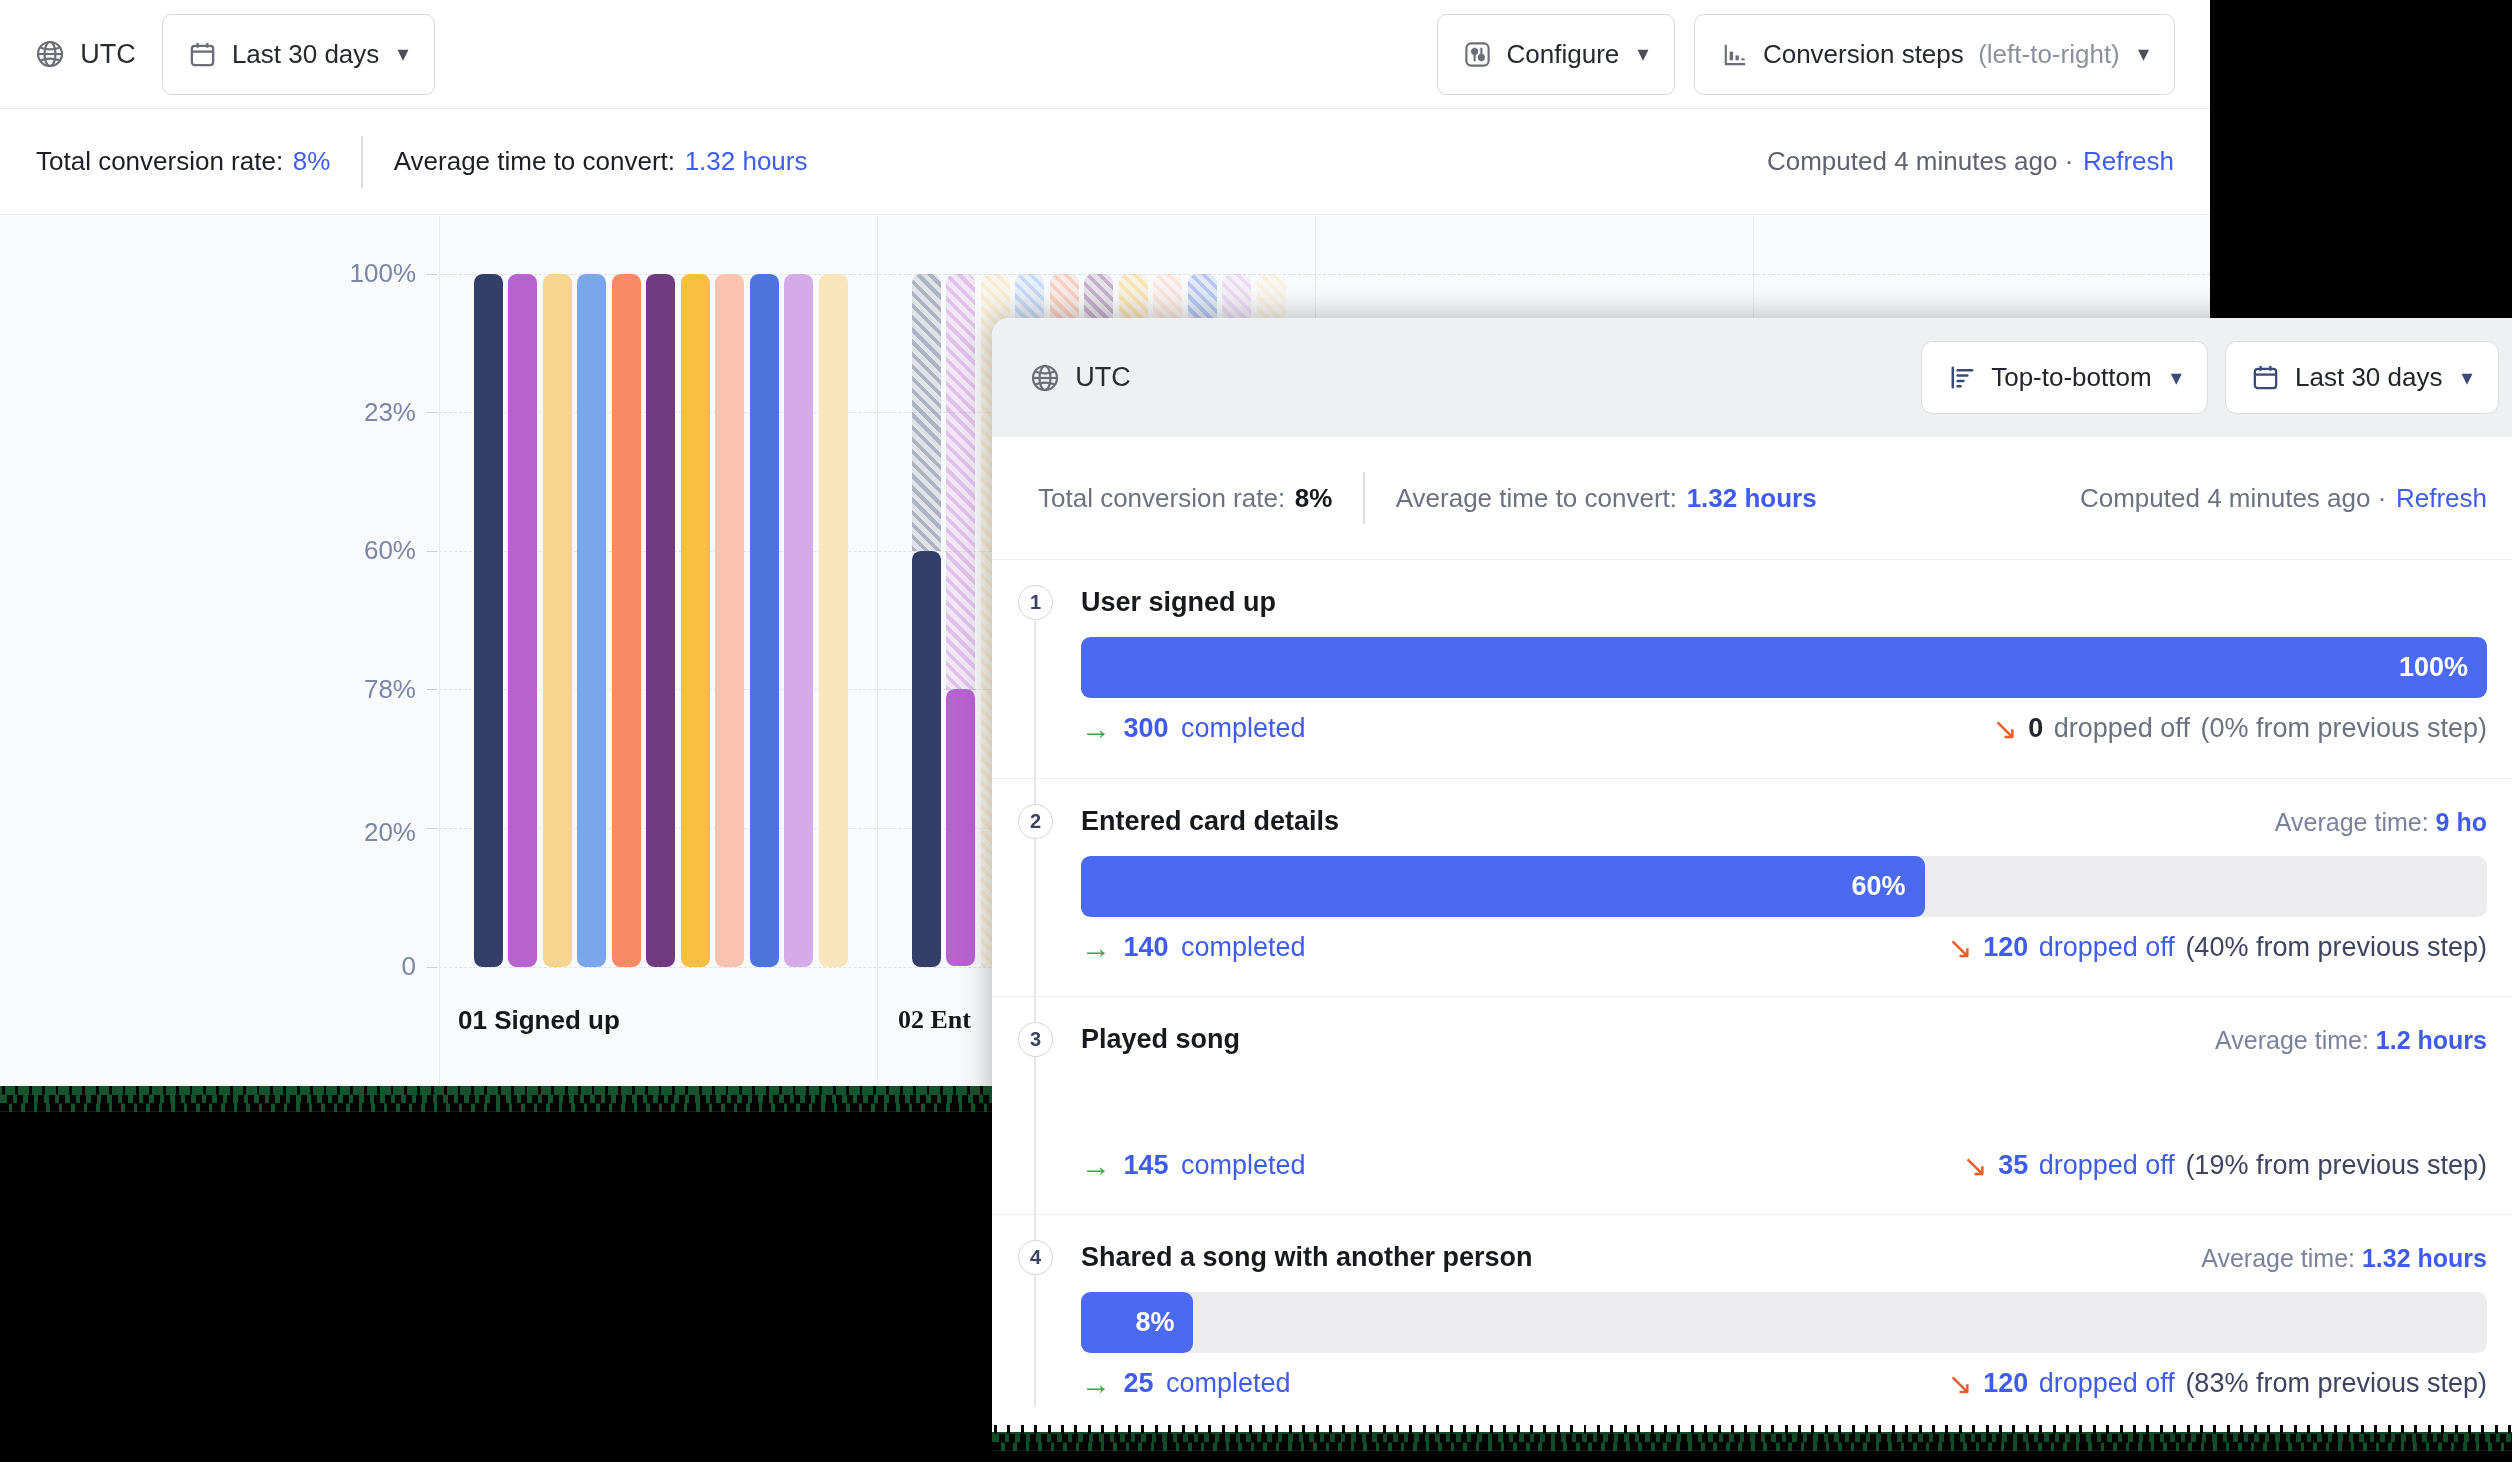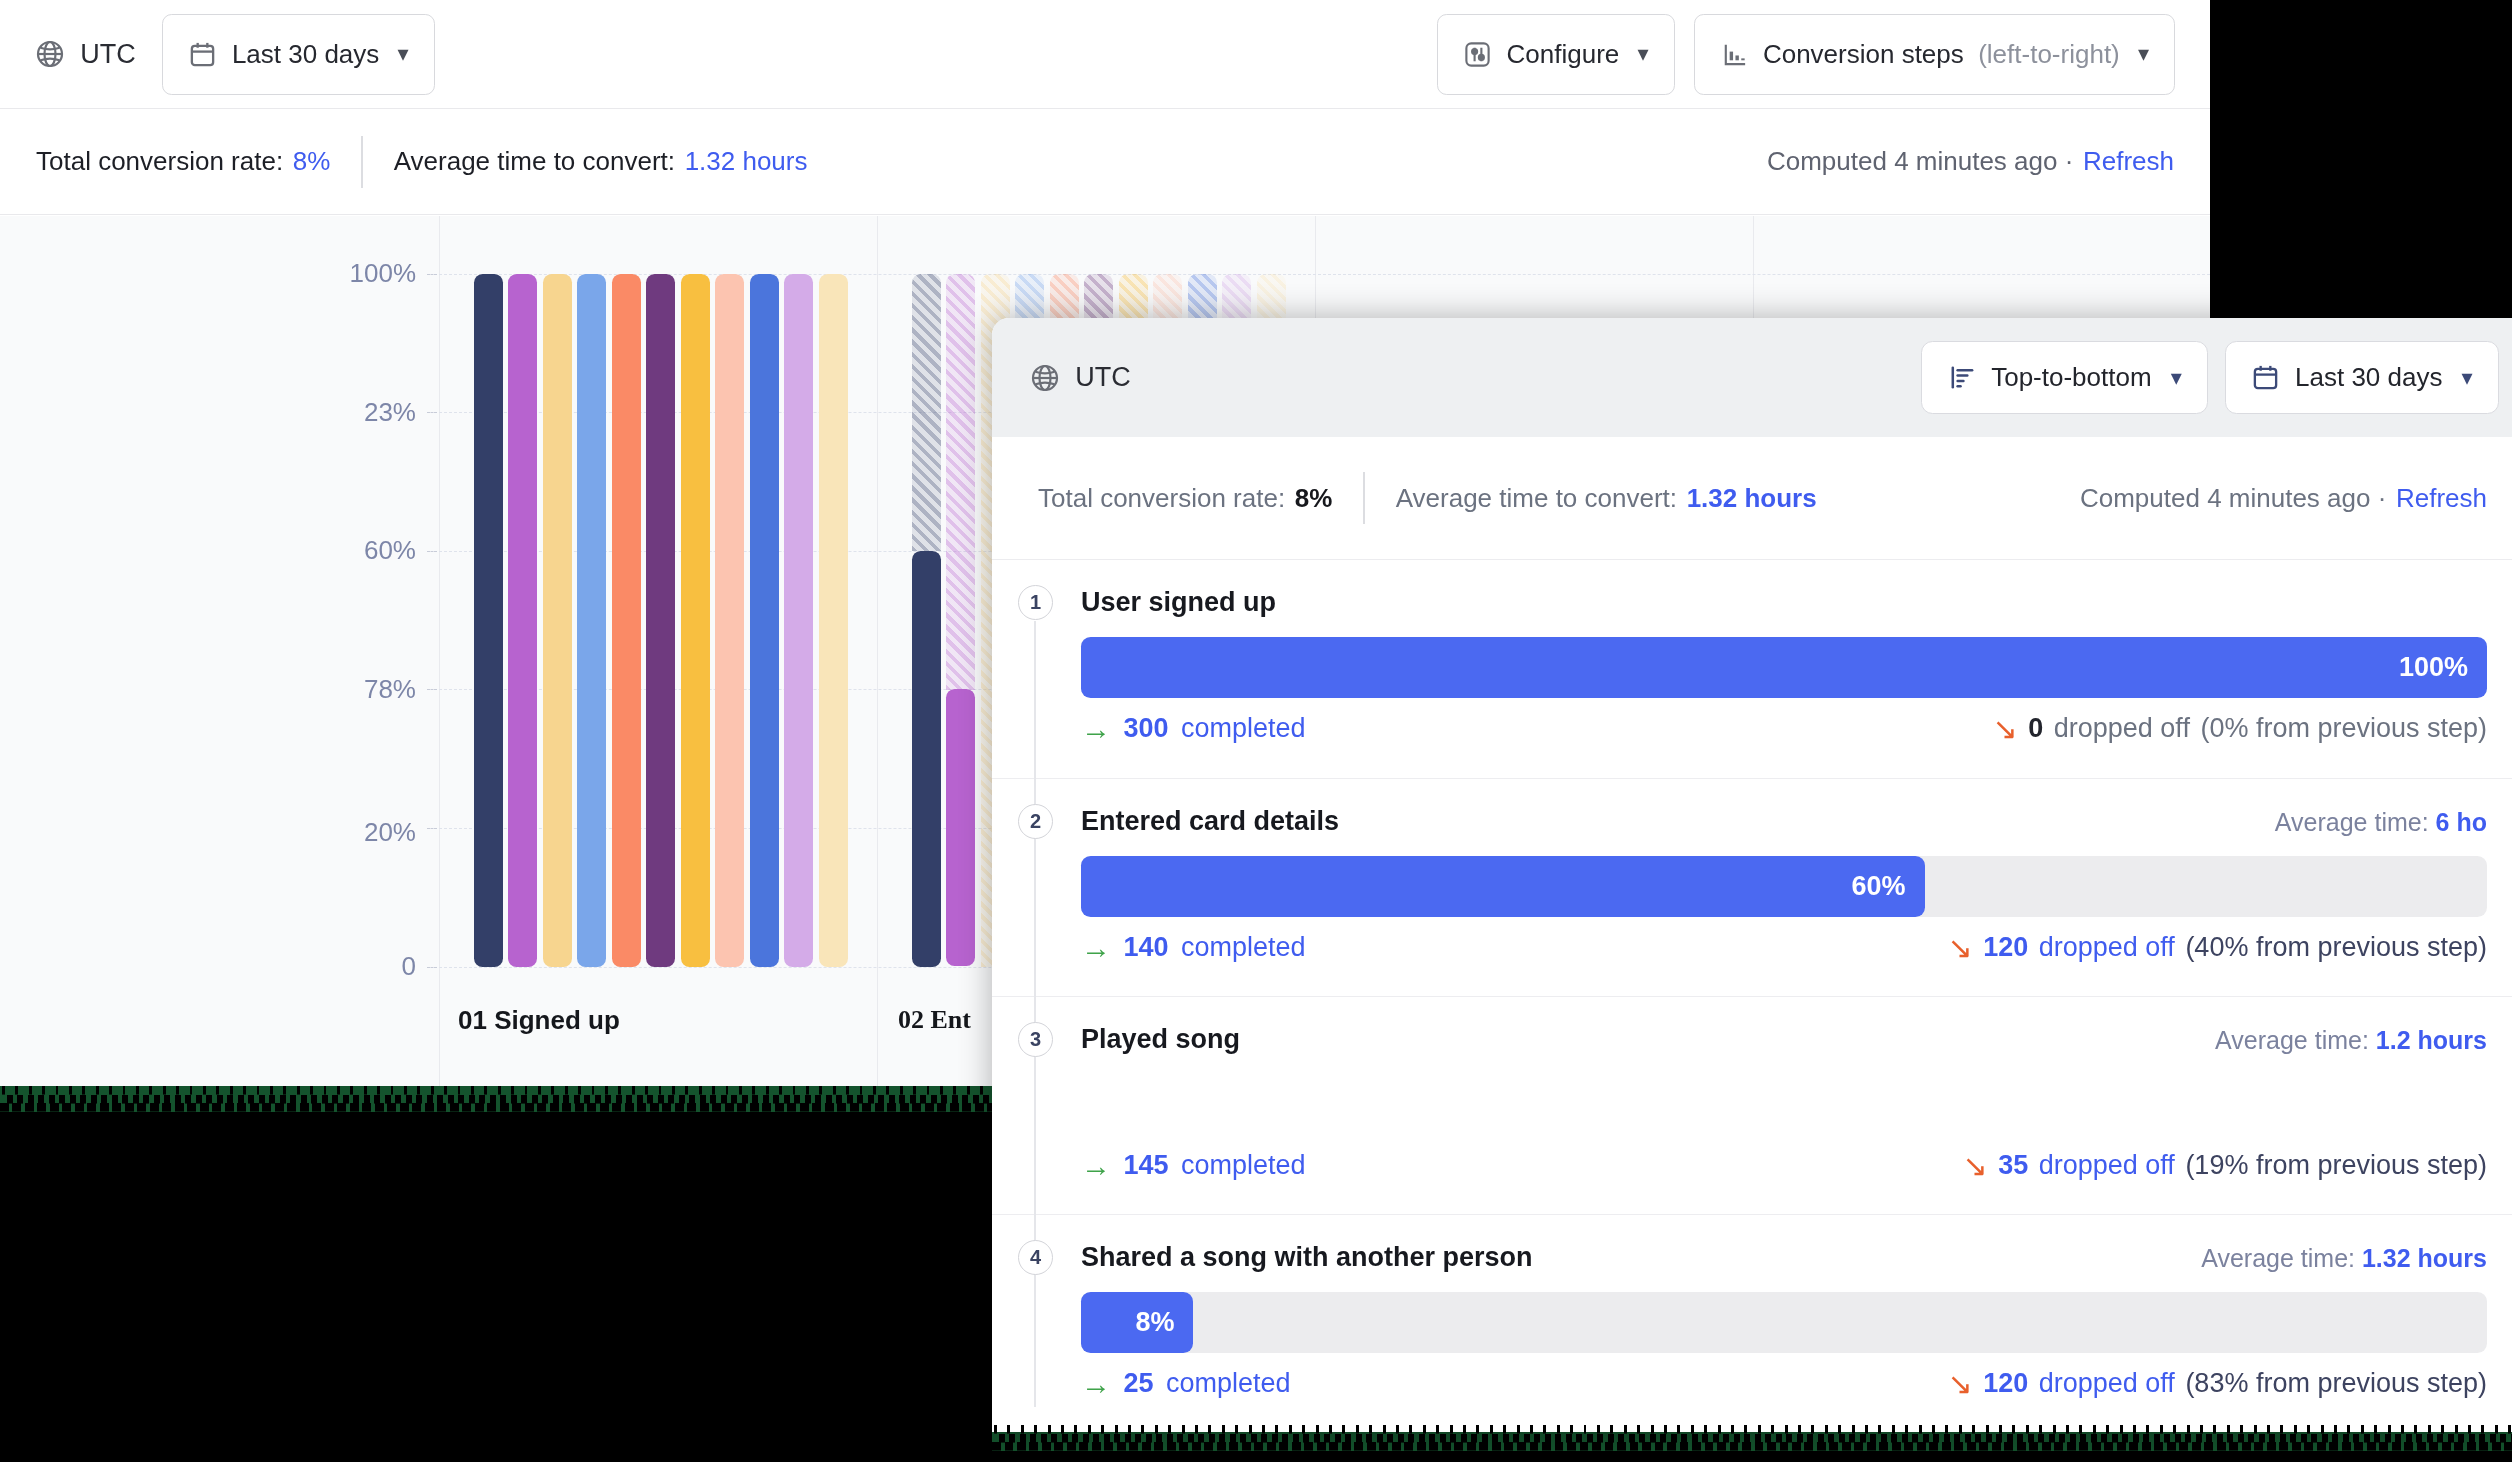--- a/index.html
+++ b/index.html
@@ -273,21 +273,21 @@
           <div class="droprow">
             <span class="arrow-orange">↘</span>
             <span class="numdark">0</span>
             <span class="wordgray">dropped off</span>
             <span class="wordgray">(0% from previous step)</span>
           </div>
         </div>
         <div class="step">
           <div class="stepcircle">2</div>
           <div class="steptitle">Entered card details</div>
-          <div class="avgtime"><span>Average time: </span><b>6 ho</b></div>
+          <div class="avgtime"><span>Average time: </span><b>9 ho</b></div>
           <div class="bartrack">
             <div class="barfill" style="width: 60%;">
               <span>60%</span>
             </div>
           </div>
           <div class="comprow">
             <span class="arrow-green">→</span>
             <span class="numblue">140</span>
             <span class="wordblue">completed</span>
           </div>

